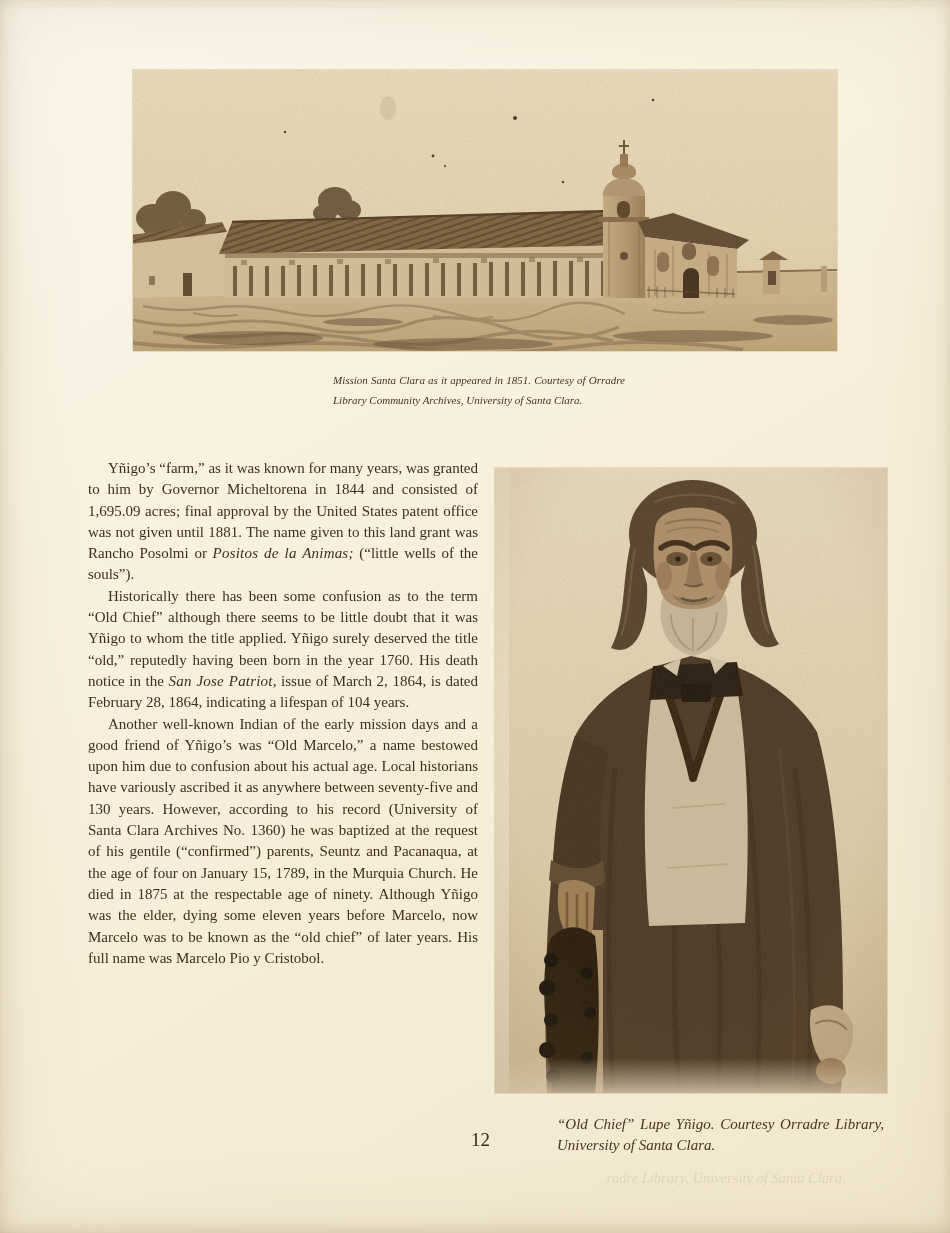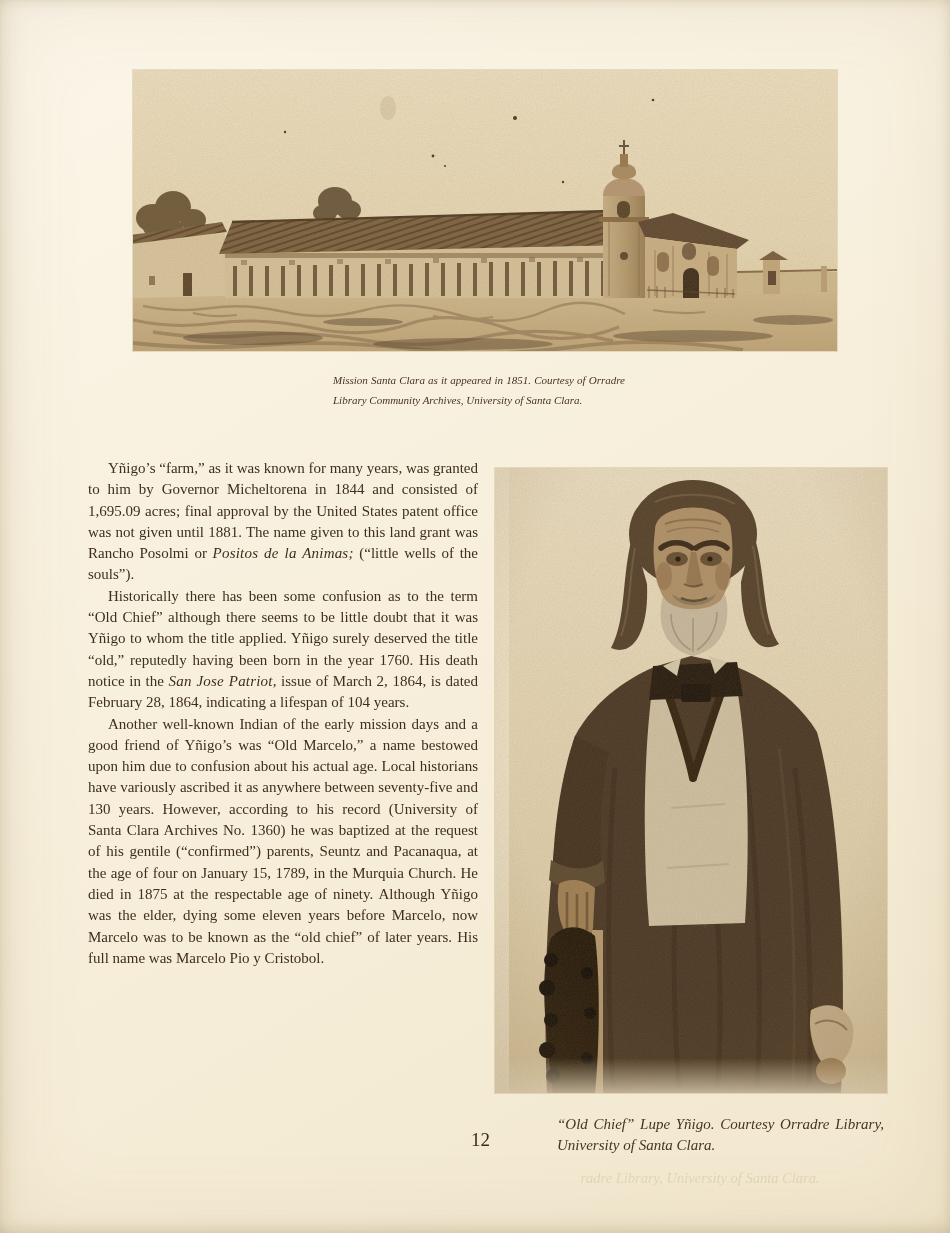--- a/index.html
+++ b/index.html
@@ -17,21 +17,21 @@
   .fig svg{display:block;width:100%;height:100%;}
   .fig-mission{left:133px;top:70px;width:704px;height:281px;box-shadow:0 0 0 1px rgba(170,140,90,.25);}
   .fig-portrait{left:495px;top:468px;width:392px;height:625px;box-shadow:0 0 0 1px rgba(170,140,90,.25);}
   .caption{font-style:italic;color:#46341f;text-align:justify;}
   .cap-mission{position:absolute;left:333px;top:371px;width:292px;font-size:11px;line-height:19.8px;}
   .cap-portrait{position:absolute;left:557px;top:1114px;width:327px;font-size:15px;line-height:20.5px;}
   .text-col{position:absolute;left:88px;top:458px;width:390px;font-size:15px;line-height:21.3px;text-align:justify;}
   .text-col p{margin:0;text-indent:20px;}
   .text-col i{letter-spacing:.2px;}
   .page-num{position:absolute;left:471px;top:1116px;font-size:19px;color:#3a2b19;margin-top:13px;}
-  .ghost{position:absolute;left:550px;top:1170px;width:300px;font-style:italic;font-size:14.5px;
+  .ghost{position:absolute;left:576px;top:1170px;width:300px;font-style:italic;font-size:14.5px;
          color:#7c6433;opacity:.15;filter:blur(.7px);text-align:center;}
 </style>
 </head>
 <body>
 
 <div class="page">
 
   <figure class="fig fig-mission" style="margin:0">
     <svg viewBox="0 0 704 281" aria-hidden="true">
       <defs>

